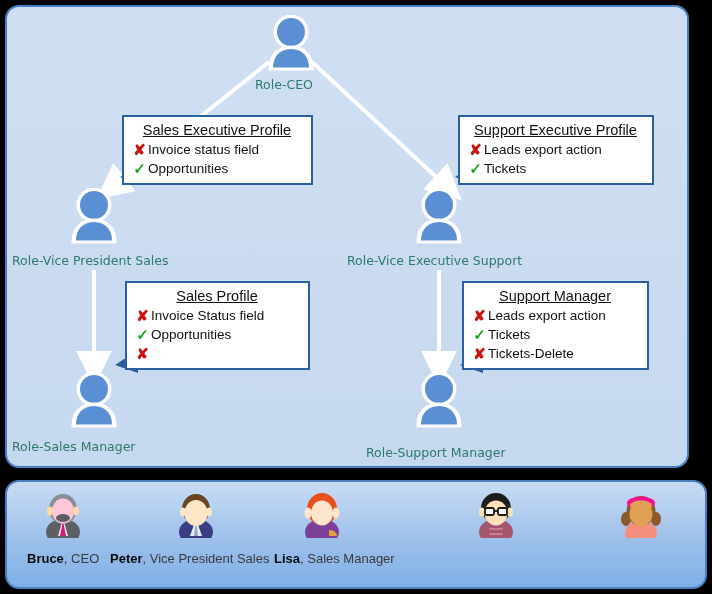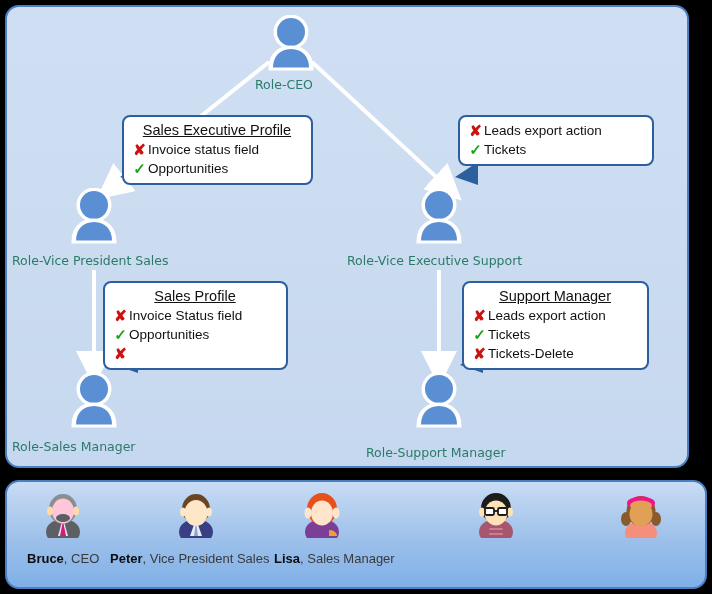--- a/index.html
+++ b/index.html
@@ -26,21 +26,21 @@
   .node{position:absolute;width:52px;height:58px;}
   .node svg{display:block;width:52px;height:58px;}
   .node-label{
     position:absolute;white-space:nowrap;color:#2c7a69;
     font-size:12.5px;font-family:"DejaVu Sans",sans-serif;
   }
 
   
   .callout{
     position:absolute;background:#ffffff;border:2.5px solid #2c5f9e;
-    border-radius:8px;box-sizing:border-box;padding:4px 8px 5px 7px;
+    border-radius:0;box-sizing:border-box;padding:4px 8px 5px 7px;
   }
   .callout .title{
     text-align:center;font-size:14.5px;color:#111;text-decoration:underline;
     font-family:"Liberation Sans",sans-serif;line-height:18px;margin-bottom:1px;
   }
   .callout .row{
     display:flex;align-items:center;font-size:13.5px;color:#111;
     line-height:19px;font-family:"Liberation Sans",sans-serif;
   }
   .callout .mark{
@@ -102,20 +102,21 @@
         <span class="mark deny">✘</span>
         <span class="rowtext">Invoice status field</span>
       </div>
       <div class="row">
         <span class="mark allow">✓</span>
         <span class="rowtext">Opportunities</span>
       </div>
     </div>
 
     <div class="callout" style="left:451px;top:108px;width:196px;">
+      <div class="title">Support Executive Profile</div>
       <div class="row">
         <span class="mark deny">✘</span>
         <span class="rowtext">Leads export action</span>
       </div>
       <div class="row">
         <span class="mark allow">✓</span>
         <span class="rowtext">Tickets</span>
       </div>
     </div>
 
@@ -132,21 +133,21 @@
     <div class="node" style="left:406px;top:181px;">
       <svg viewBox="0 0 52 58">
         <circle cx="26" cy="17" r="15" fill="none" stroke="#ffffff" stroke-width="5"></circle>
         <circle cx="26" cy="17" r="14" fill="#5b8fd4"></circle>
         <path d="M26 33 C13 33 6 42 6 53 L46 53 C46 42 39 33 26 33 Z" fill="none" stroke="#ffffff" stroke-width="5"></path>
         <path d="M26 34 C14 34 8 42.5 8 52.5 L44 52.5 C44 42.5 38 34 26 34 Z" fill="#5b8fd4"></path>
       </svg>
     </div>
     <div class="node-label" style="left:340px;top:246px;">Role-Vice Executive Support</div>
 
-    <div class="callout" style="left:96px;top:274px;width:185px;">
+    <div class="callout" style="left:118px;top:274px;width:185px;">
       <div class="title">Sales Profile</div>
       <div class="row">
         <span class="mark deny">✘</span>
         <span class="rowtext">Invoice Status field</span>
       </div>
       <div class="row">
         <span class="mark allow">✓</span>
         <span class="rowtext">Opportunities</span>
       </div>
       <div class="row">

